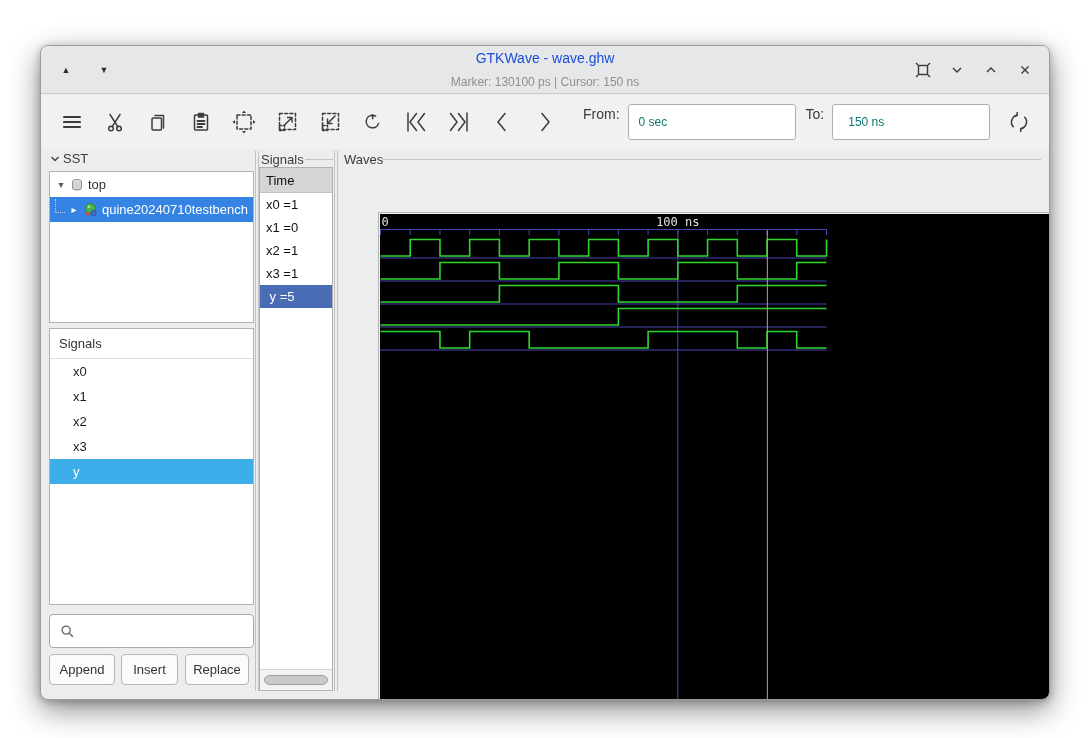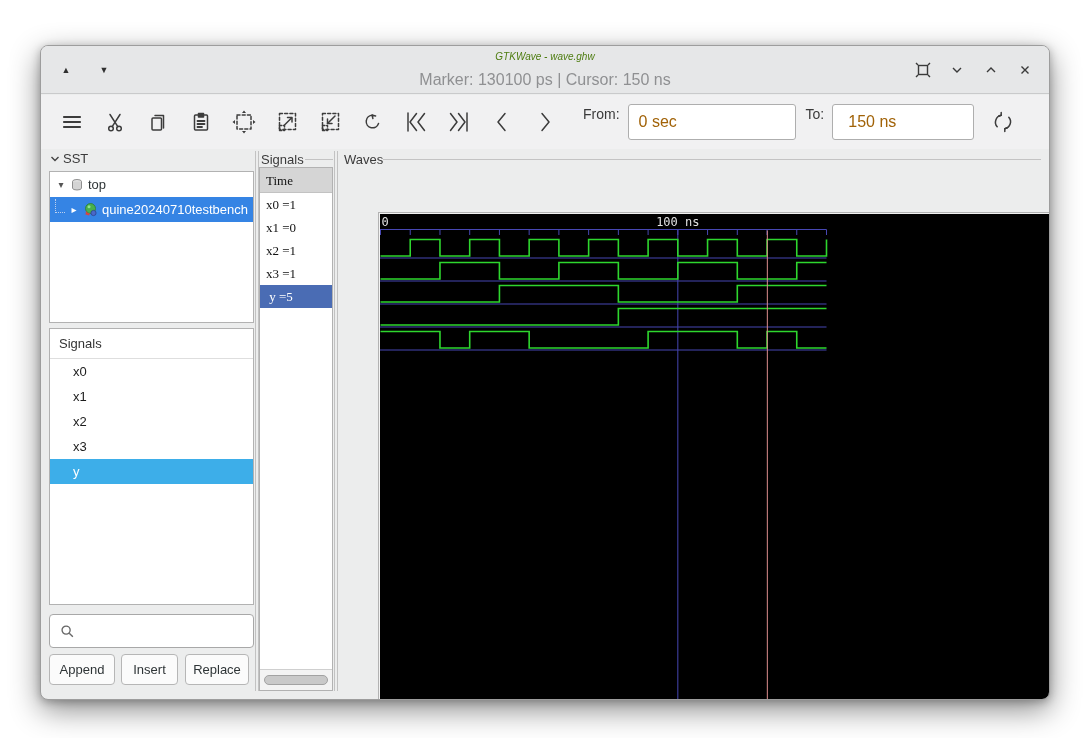--- a/index.html
+++ b/index.html
@@ -11,36 +11,36 @@
             box-shadow:0 10px 30px rgba(0,0,0,.45), 0 2px 8px rgba(0,0,0,.25); overflow:hidden; }
 
   
   .titlebar { position:absolute; left:0; top:0; right:0; height:48px;
               background:#e6e7e8; border-bottom:1px solid #c9cacb;
               display:flex; align-items:center; }
   .tb-left { position:absolute; left:14px; top:0; height:48px; display:flex; align-items:center; gap:16px; }
   .shade-btn { width:22px; height:22px; display:flex; align-items:center; justify-content:center;
                font-size:9px; color:#2f2f2f; cursor:default; }
   .tb-center { flex:1; text-align:center; }
-  .tb-title { font-size:10px; color:#4d7c0f;font-style:italic; }
-  .tb-subtitle { font-size:16px; color:#8f9092; margin-top:9px; }
+  .tb-title { font-size:14px; color:#1d4ed8; }
+  .tb-subtitle { font-size:12px; color:#8f9092; margin-top:9px; }
   .tb-right { position:absolute; right:12px; top:0; height:48px; display:flex; align-items:center; gap:10px; }
   .winbtn { width:24px; height:24px; display:flex; align-items:center; justify-content:center; }
   .winbtn svg { stroke:#3a3a3a; fill:none; stroke-width:1.4; }
 
   
   .toolbar { position:absolute; left:0; top:49px; right:0; height:54px; background:#f1f1f2;
              display:flex; align-items:center; padding-left:16px; }
   .tool { width:30px; height:30px; margin-right:13px; display:flex; align-items:center; justify-content:center; }
   .tool svg { stroke:#3c3c3c; fill:none; stroke-width:1.5; stroke-linecap:round; stroke-linejoin:round; }
   .tool.menu svg { stroke-width:2.2; }
   .range-label { font-size:14px; color:#3a3a3a; margin:0 8px 17px 10px; }
   .range-input { height:36px; border:1px solid #aeaeae; border-radius:3px; background:#fff;
-                 font-family:"Liberation Sans", sans-serif; font-size:16px; color:#a16207; padding:0 10px; }
-  #from-input { width:168px; } #to-input { width:142px;padding-left:15px; }
+                 font-family:"Liberation Sans", sans-serif; font-size:12px; color:#0f766e; padding:0 10px; }
+  #from-input { width:168px; } #to-input { width:158px;padding-left:15px; }
 
   
   .pane-label { position:absolute; font-size:13px; color:#3a3a3a; }
   .frame-line { position:absolute; height:1px; background:#c3c3c3; }
   .box { position:absolute; background:#ffffff; border:1px solid #b2b2b2; }
 
   
   .tree-row { height:25px; display:flex; align-items:center; white-space:nowrap; overflow:hidden; }
   .tree-row .chev { width:14px; text-align:center; font-size:10px; color:#555; flex:0 0 auto; }
   .tree-row.selected { background:#3584e4; color:#ffffff; }
@@ -57,21 +57,21 @@
   
   .search-box { position:absolute; left:48px; top:613px; width:205px; height:34px; background:#fff;
                 border:1px solid #a8a8a8; border-radius:4px; display:flex; align-items:center; padding-left:8px; }
   .search-box input { border:none; outline:none; flex:1; height:100%; font-size:13px; background:transparent; }
 
   
   .btn { position:absolute; top:653px; height:31px; background:#fbfbfb; border:1px solid #b6b6b6;
          border-radius:4px; font-size:13px; color:#2e3436; text-align:center; line-height:29px; }
 
   
-  .mono { font-family:Liberation Serif, serif; }
+  .mono { font-family:Liberation Sans, sans-serif; }
   .values-box { position:absolute; left:258px; top:166px; width:74px; height:524px;
                 background:#fff; border:1px solid #b2b2b2; overflow:hidden; }
   .values-header { height:25px; line-height:25px; background:#d5d5d5; color:#111;
                    padding-left:6px; font-size:13px; border-bottom:1px solid #c2c2c2; }
   .value-row { height:23px; line-height:23px; padding-left:6px; font-size:13px; color:#111; white-space:pre; }
   .value-row.selected { background:#4a6cb4; color:#ffffff; }
   .values-hscroll { position:absolute; left:0; bottom:0; width:100%; height:21px; background:#f3f3f3;
                     border-top:1px solid #cfcfcf; }
   .scroll-pill { position:absolute; background:#c9c9c9; border:1px solid #a2a2a2; border-radius:6px; }
 

